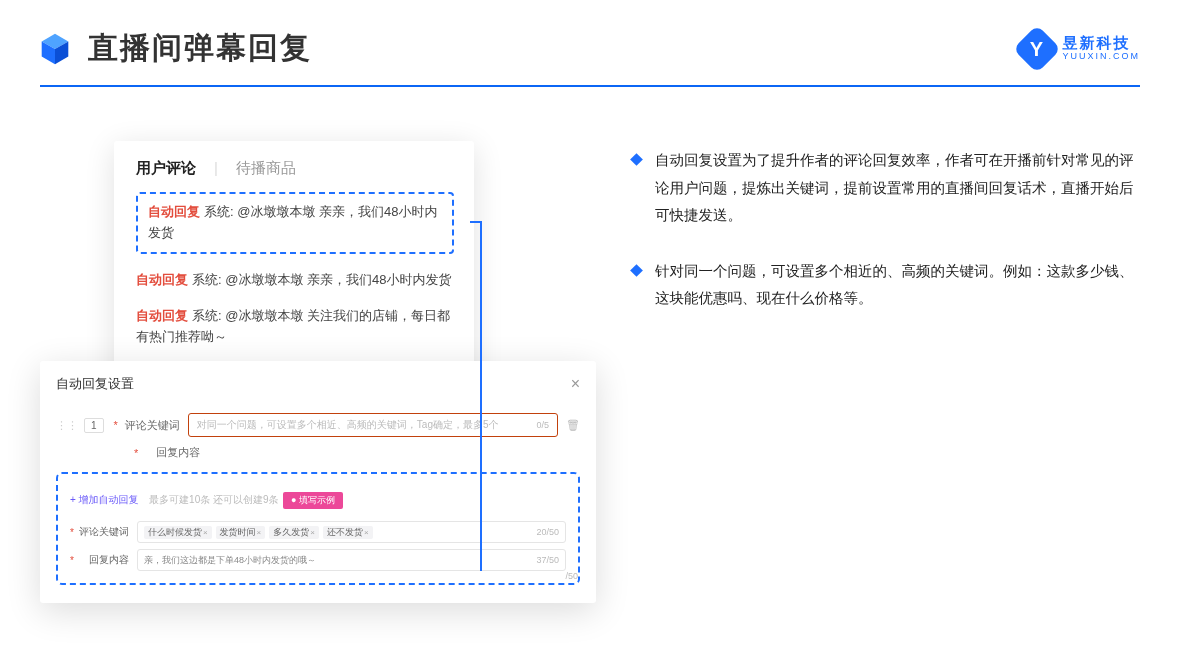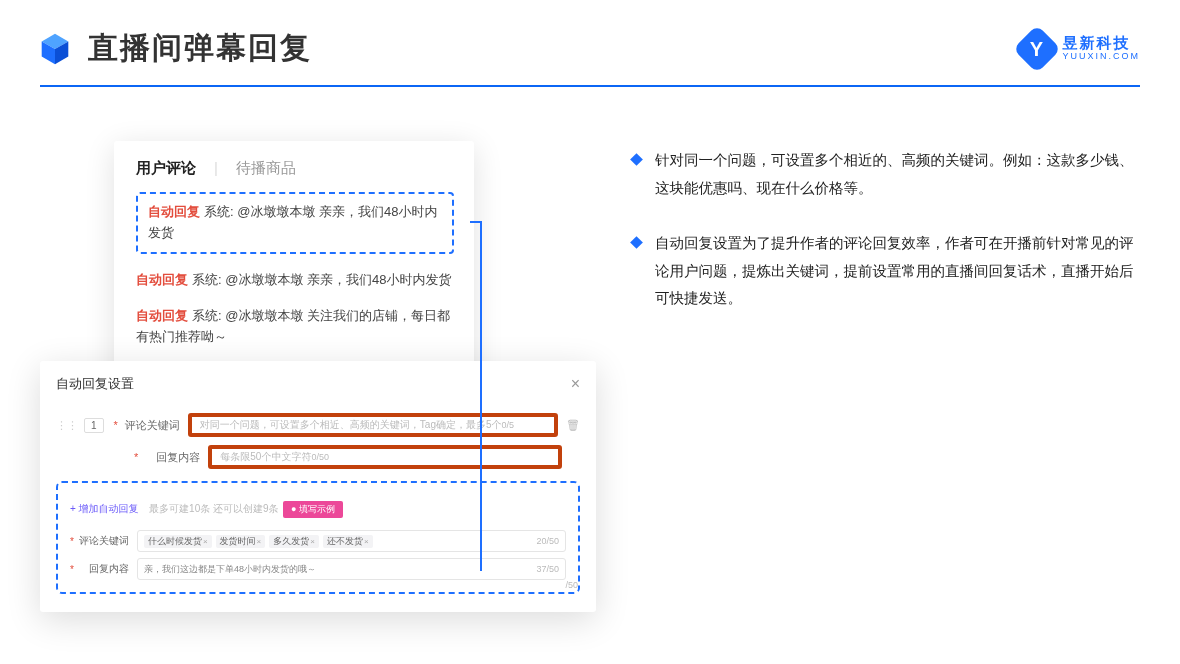--- a/index.html
+++ b/index.html
@@ -40,21 +40,21 @@
 .comment { font-size: 13px; color: #444; margin-top: 16px; line-height: 1.6; }
 .comment .tag { color: #E34D3D; font-weight: 600; margin-right: 4px; }
 .comment-hl { border: 2px dashed #1E6FFF; border-radius: 4px; padding: 8px 10px; margin-top: 14px; position: relative; }
 
 .card-b { position: absolute; left: 0; top: 220px; width: 556px; background: #fff; box-shadow: 0 8px 35px rgba(0,0,0,.14); border-radius: 3px; padding: 14px 16px 18px 16px; }
 .modal-head { display: flex; align-items: center; font-size: 13px; color: #333; margin-bottom: 20px; }
 .modal-head .x { margin-left: auto; color: #999; font-size: 16px; }
 .row { display: flex; align-items: center; font-size: 11px; color: #666; margin-bottom: 8px; }
 .row .dot { color: #E34D3D; margin-right: 4px; }
 .row .lbl { width: 58px; text-align: right; margin-right: 8px; }
-.row .input { flex: 1; border: 4px solid #c2410c; border-radius: 3px; padding: 4px 8px; color: #bbb; font-size: 10px; display:flex; align-items:center; height:24px; }
+.row .input { flex: 1; border: 1px solid #c2410c; border-radius: 3px; padding: 4px 8px; color: #bbb; font-size: 10px; display:flex; justify-content:space-between; align-items:center; height:24px; }
 .row .cnt { color: #bbb; font-size: 9px; }
 .row .handle { color: #ccc; font-size: 11px; margin-right: 6px; }
 .row .num { border:1px solid #ddd; padding:1px 6px; margin-right:10px; font-size:10px; border-radius:2px; }
 .row .trash { margin-left: 8px; color: #bbb; font-size: 11px; }
 .hl-wrap { border: 2px dashed #1E6FFF; border-radius: 6px; padding: 10px 12px 12px 12px; margin-top: 12px; position:relative; }
 .add-link { font-size: 10px; color: #6A5AF9; }
 .add-hint { font-size: 10px; color: #bbb; margin-left: 6px; }
 .pill-badge { display:inline-block; background:#ec4899; color:#fff; font-size:9px; padding:2px 8px; border-radius:2px; margin: 8px 0 6px 0; }
 .ex-row { display:flex; align-items:center; font-size:10px; color:#666; margin-top:6px; }
 .ex-row .lbl { width:52px; text-align:right; margin-right:8px; }
@@ -129,24 +129,20 @@
         <span class="lbl">评论关键词</span>
         <div class="input">
           <span>对同一个问题，可设置多个相近、高频的关键词，Tag确定，最多5个</span>
           <span class="cnt">0/5</span>
         </div>
         <span class="trash">🗑</span>
       </div>
       <div class="row" style="padding-left:78px;">
         <span class="dot">*</span>
         <span class="lbl">回复内容</span>
-        <div class="input">
-          <span>每条限50个中文字符</span>
-          <span class="cnt">0/50</span>
-        </div>
         <span style="width:18px;"></span>
       </div>
 
       <div class="hl-wrap-outer">
         <div class="hl-wrap">
           <span class="add-link">+ 增加自动回复</span>
           <span class="add-hint">最多可建10条 还可以创建9条</span>
           <div class="pill-badge">● 填写示例</div>
           <div class="ex-row">
             <span style="color:#E34D3D; margin-right:3px;">*</span>
@@ -173,20 +169,20 @@
     </div>
 
     <div class="conn-v1" style="left:440px; top:80px; height:350px;"></div>
     <div style="position:absolute; left:430px; top:80px; width:12px; border-top:2px solid #1E6FFF;"></div>
 
   </div>
 
   <div class="right">
     <div class="right-item">
       <span class="diamond"></span>
-      <p>针对同一个问题，可设置多个相近的、高频的关键词。例如：这款多少钱、这块能优惠吗、现在什么价格等。</p>
+      <p>自动回复设置为了提升作者的评论回复效率，作者可在开播前针对常见的评论用户问题，提炼出关键词，提前设置常用的直播间回复话术，直播开始后可快捷发送。</p>
     </div>
     <div class="right-item">
       <span class="diamond"></span>
-      <p>自动回复设置为了提升作者的评论回复效率，作者可在开播前针对常见的评论用户问题，提炼出关键词，提前设置常用的直播间回复话术，直播开始后可快捷发送。</p>
+      <p>针对同一个问题，可设置多个相近的、高频的关键词。例如：这款多少钱、这块能优惠吗、现在什么价格等。</p>
     </div>
   </div>
 </div>
 
 </body></html>

